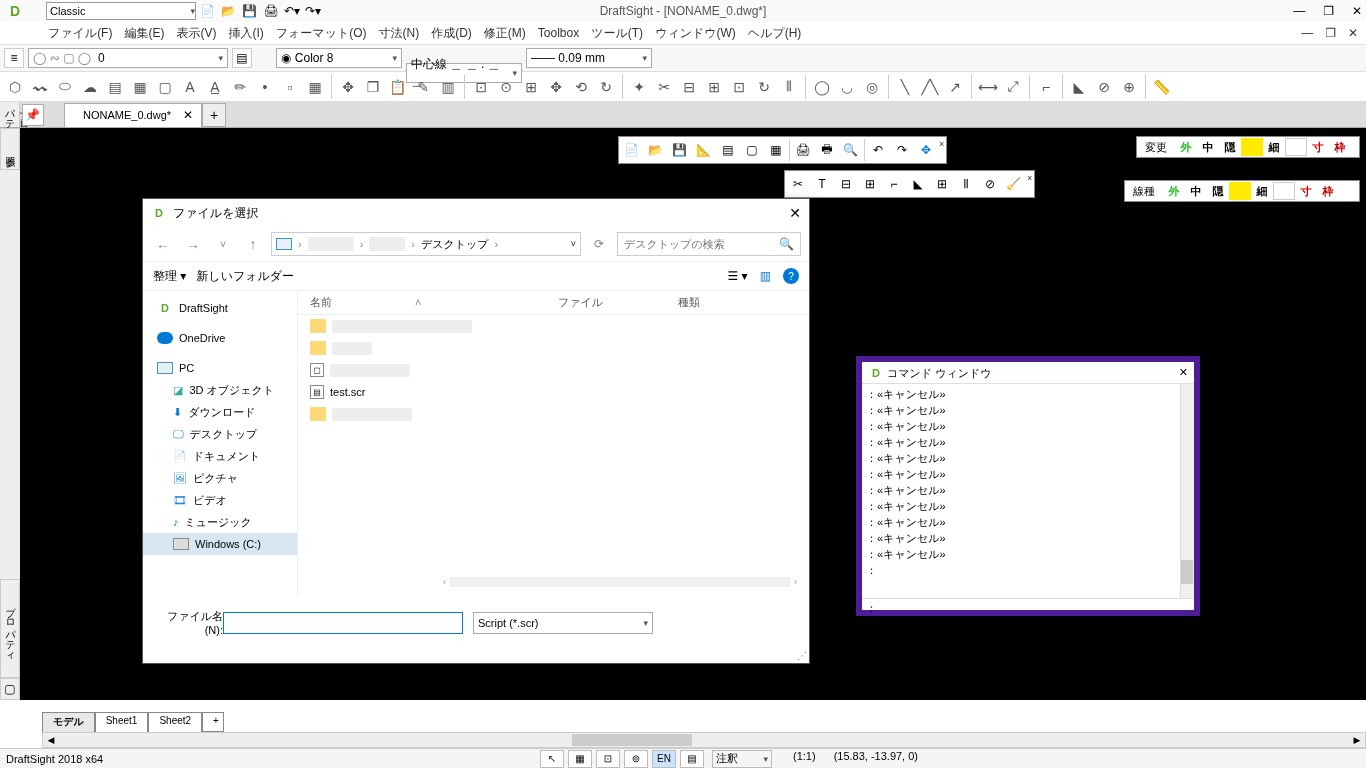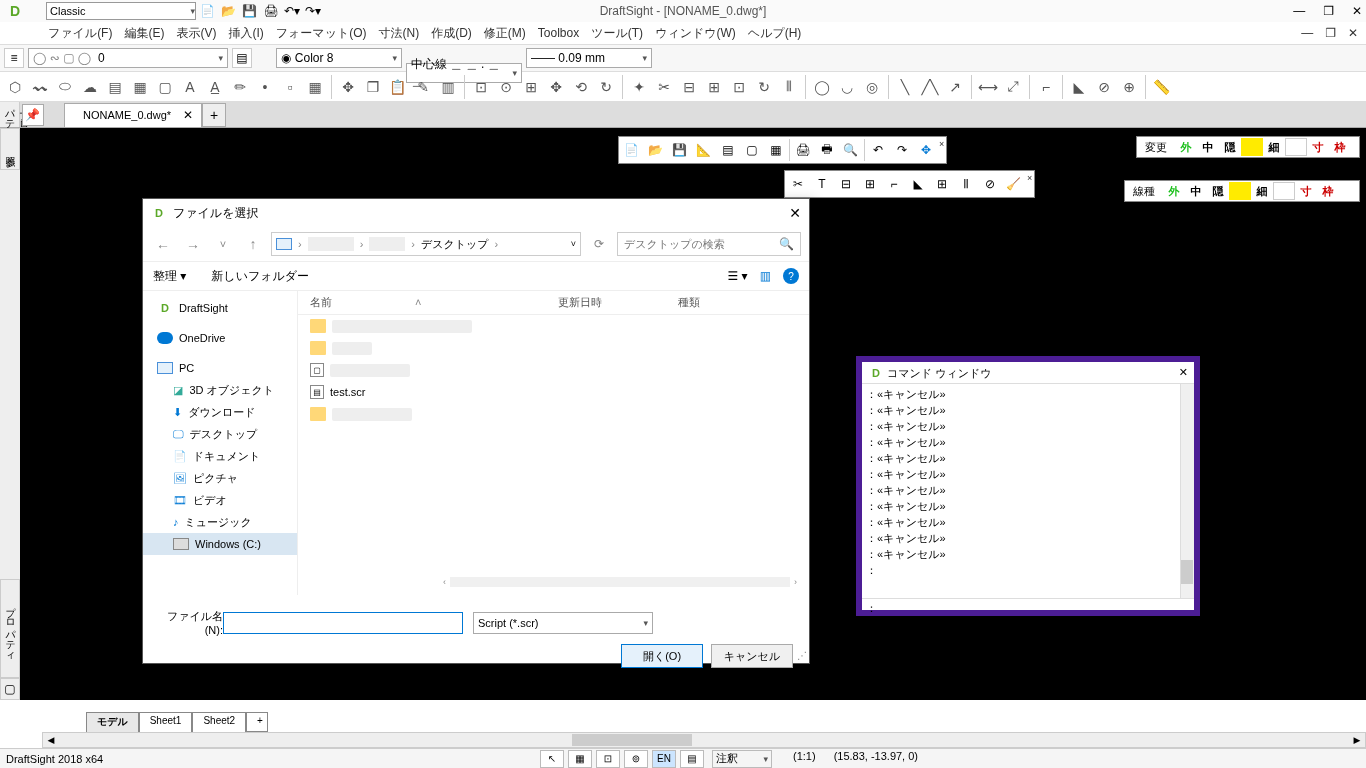--- a/index.html
+++ b/index.html
@@ -63,21 +63,21 @@
 
 .dialog { position: absolute; left: 142px; top: 198px; width: 668px; height: 466px; background: #fff; border: 1px solid #555; box-shadow: 4px 4px 12px rgba(0,0,0,0.3); }
 .dialog .dlg-title { height: 28px; display: flex; align-items: center; padding: 0 8px; justify-content: space-between; font-size: 12px; }
 .dialog .dlg-title .left { display: flex; align-items: center; gap: 6px; }
 .dialog .dlg-nav { height: 34px; display: flex; align-items: center; padding: 0 8px; gap: 6px; }
 .dialog .nav-arrow { width: 24px; height: 24px; display: flex; align-items: center; justify-content: center; color: #888; font-size: 14px; }
 .dialog .addr { flex: 0 0 310px; height: 24px; border: 1px solid #ccc; display: flex; align-items: center; padding: 0 4px; font-size: 11px; gap: 6px; }
 .dialog .search { flex: 1; height: 24px; border: 1px solid #ccc; display: flex; align-items: center; padding: 0 6px; justify-content: space-between; }
 .dialog .search input { border: none; outline: none; font-size: 11px; color: #888; width: 90%; }
 .dialog .dlg-toolbar { height: 30px; display: flex; align-items: center; padding: 0 10px; gap: 18px; border-top: 1px solid #eee; border-bottom: 1px solid #eee; justify-content: space-between; }
-.dialog .dlg-toolbar .left { display: flex; gap: 25px; }
+.dialog .dlg-toolbar .left { display: flex; gap: 10px; }
 .dialog .dlg-toolbar .right { display: flex; gap: 12px; align-items: center; }
 .dialog .dlg-body { display: flex; height: 304px; }
 .dialog .dlg-tree { width: 155px; border-right: 1px solid #eee; padding: 6px 0; overflow: hidden; }
 .dialog .dlg-tree .titem { height: 22px; display: flex; align-items: center; padding-left: 14px; gap: 6px; font-size: 11px; }
 .dialog .dlg-tree .titem.sub { padding-left: 30px; }
 .dialog .dlg-tree .titem.selected { background: #d8e6f2; }
 .dialog .dlg-list { flex: 1; }
 .dialog .dlg-list .lhead { height: 24px; display: flex; align-items: center; border-bottom: 1px solid #eee; font-size: 11px; color: #555; }
 .dialog .dlg-list .lhead .c1 { width: 260px; padding-left: 12px; }
 .dialog .dlg-list .lhead .c2 { width: 120px; }
@@ -99,21 +99,21 @@
 .cmd-win { position: absolute; left: 856px; top: 356px; width: 344px; height: 260px; background: #fff; border: 6px solid #4c1d95; box-shadow: 2px 2px 6px rgba(0,0,0,0.2); }
 .cmd-win .cw-title { height: 22px; display: flex; align-items: center; justify-content: space-between; padding: 0 6px; font-size: 11px; border-bottom: 1px solid #ddd; }
 .cmd-win .cw-body { height: 214px; overflow: hidden; font-size: 11px; padding: 2px 4px; line-height: 16px; position: relative; }
 .cmd-win .cw-body .scroll-track { position: absolute; right: 0; top: 0; bottom: 0; width: 14px; background: #f0f0f0; border-left: 1px solid #ddd; }
 .cmd-win .cw-body .scroll-thumb { position: absolute; right: 1px; width: 12px; height: 24px; background: #ccc; bottom: 14px; }
 .cmd-win .cw-input { height: 20px; border-top: 1px solid #ddd; padding: 0 4px; font-size: 11px; display: flex; align-items: center; }
 
 
 .bottom-tabs { position: absolute; left: 42px; bottom: 36px; display: flex; height: 20px; }
 .bottom-tabs .btab { background: #fff; border: 1px solid #888; border-bottom: none; padding: 2px 10px; font-size: 10px; margin-right: 0px; }
-.bottom-tabs .btab.active { background: #e8e8e8; font-weight: bold; margin-left: 44px; }
+.bottom-tabs .btab.active { background: #e8e8e8; font-weight: bold; }
 .bottom-tabs .add { width: 20px; text-align: center; border: 1px solid #888; background: #fff; }
 
 
 .hscroll { position: absolute; left: 42px; right: 0; bottom: 20px; height: 16px; background: #eee; border: 1px solid #ccc; }
 .hscroll .thumb { position: absolute; left: 40%; width: 120px; top: 1px; bottom: 1px; background: #ccc; }
 .hscroll .arrow { position: absolute; width: 16px; top: 0; bottom: 0; display: flex; align-items: center; justify-content: center; font-size: 9px; }
 .hscroll .arrow.l { left: 0; } .hscroll .arrow.r { right: 0; }
 
 
 .status { position: absolute; left: 0; right: 0; bottom: 0; height: 20px; background: #f5f5f5; display: flex; align-items: center; font-size: 11px; padding: 0 6px; border-top: 1px solid #ccc; }
@@ -422,21 +422,21 @@
           <span>ミュージック</span>
         </div>
       <div class="titem sub selected">
           <span class="drive-ico"></span>
           <span>Windows (C:)</span>
         </div>
     </div>
     <div class="dlg-list">
       <div class="lhead">
         <div class="c1"><span>名前</span> <span style="margin-left:80px;color:#888">˄</span></div>
-        <div class="c2">更新日時</div>
+        <div class="c2">ファイル</div>
         <div class="c3">種類</div>
       </div>
       <div class="lrow">
           <div class="c1">
             <span class="folder-ico"></span>
             <span class="blurred" style="width:140px"></span>
           </div>
           <div class="c2"><span class="blurred" style="width:80px"></span></div>
           <div class="c3"><span class="blurred" style="width:70px"></span></div>
         </div>
@@ -480,24 +480,20 @@
     </div>
   </div>
   <div class="dlg-footer">
     <div class="fname-row">
       <label>ファイル名(N):</label>
       <input value="" style="">
       <div class="filter">
         <span>Script (*.scr)</span>
           <span class="dropdown-arrow">▾</span>
       </div>
-    </div>
-    <div class="btn-row">
-      <button class="primary">開く(O)</button>
-      <button>キャンセル</button>
     </div>
   </div>
   <span class="resize-grip">⋰</span>
 </div>
 
 <div class="cmd-win">
   <div class="cw-title">
     <span><span class="logo-ico">D</span> <span>コマンド ウィンドウ</span></span>
     <span>✕</span>
   </div>

